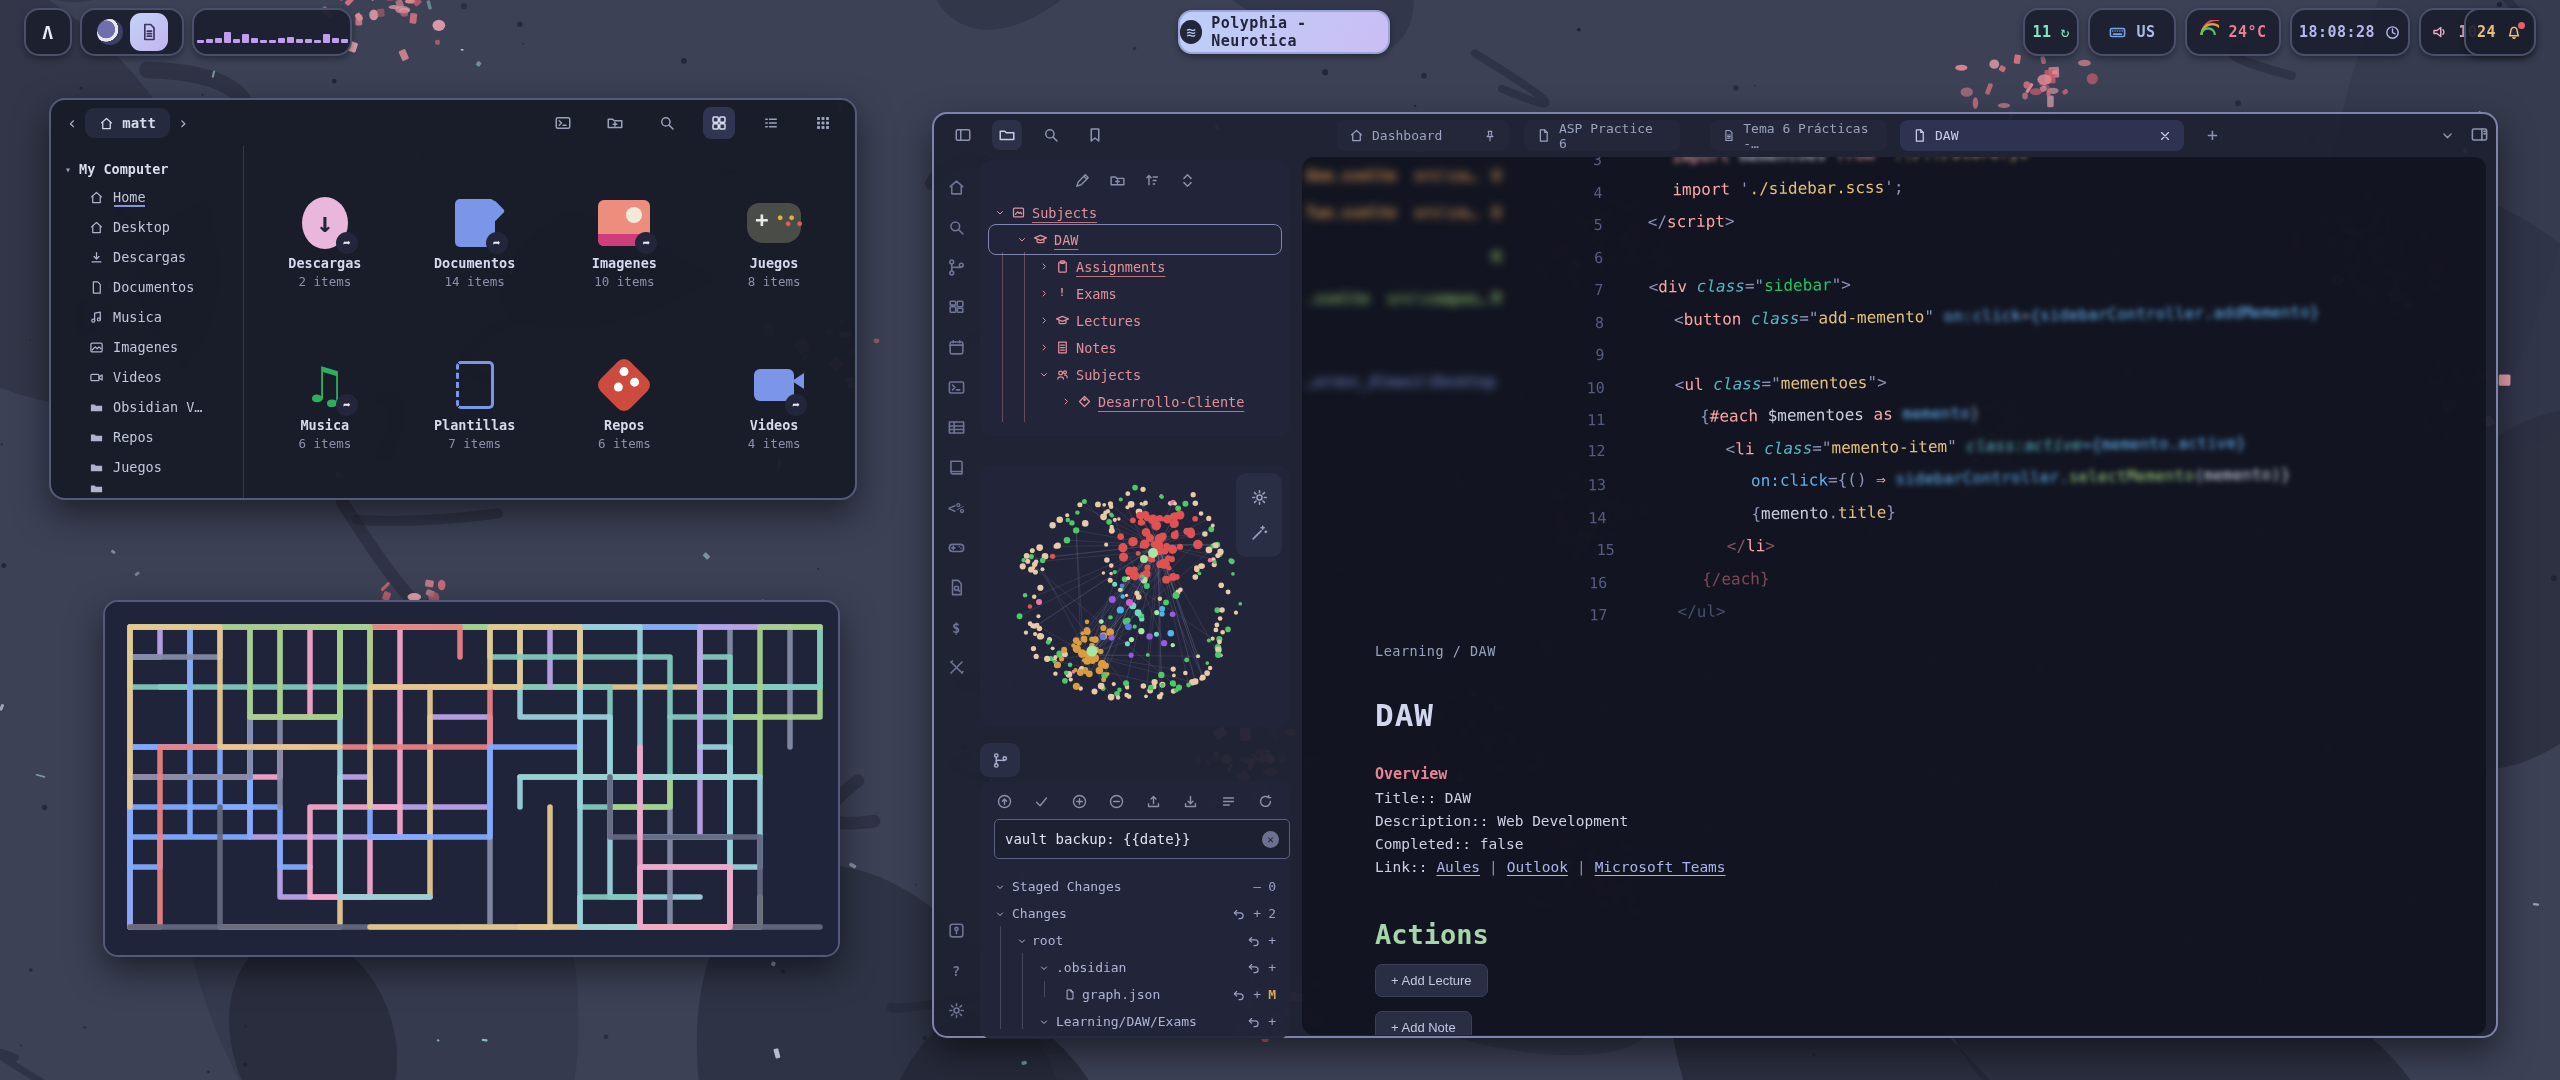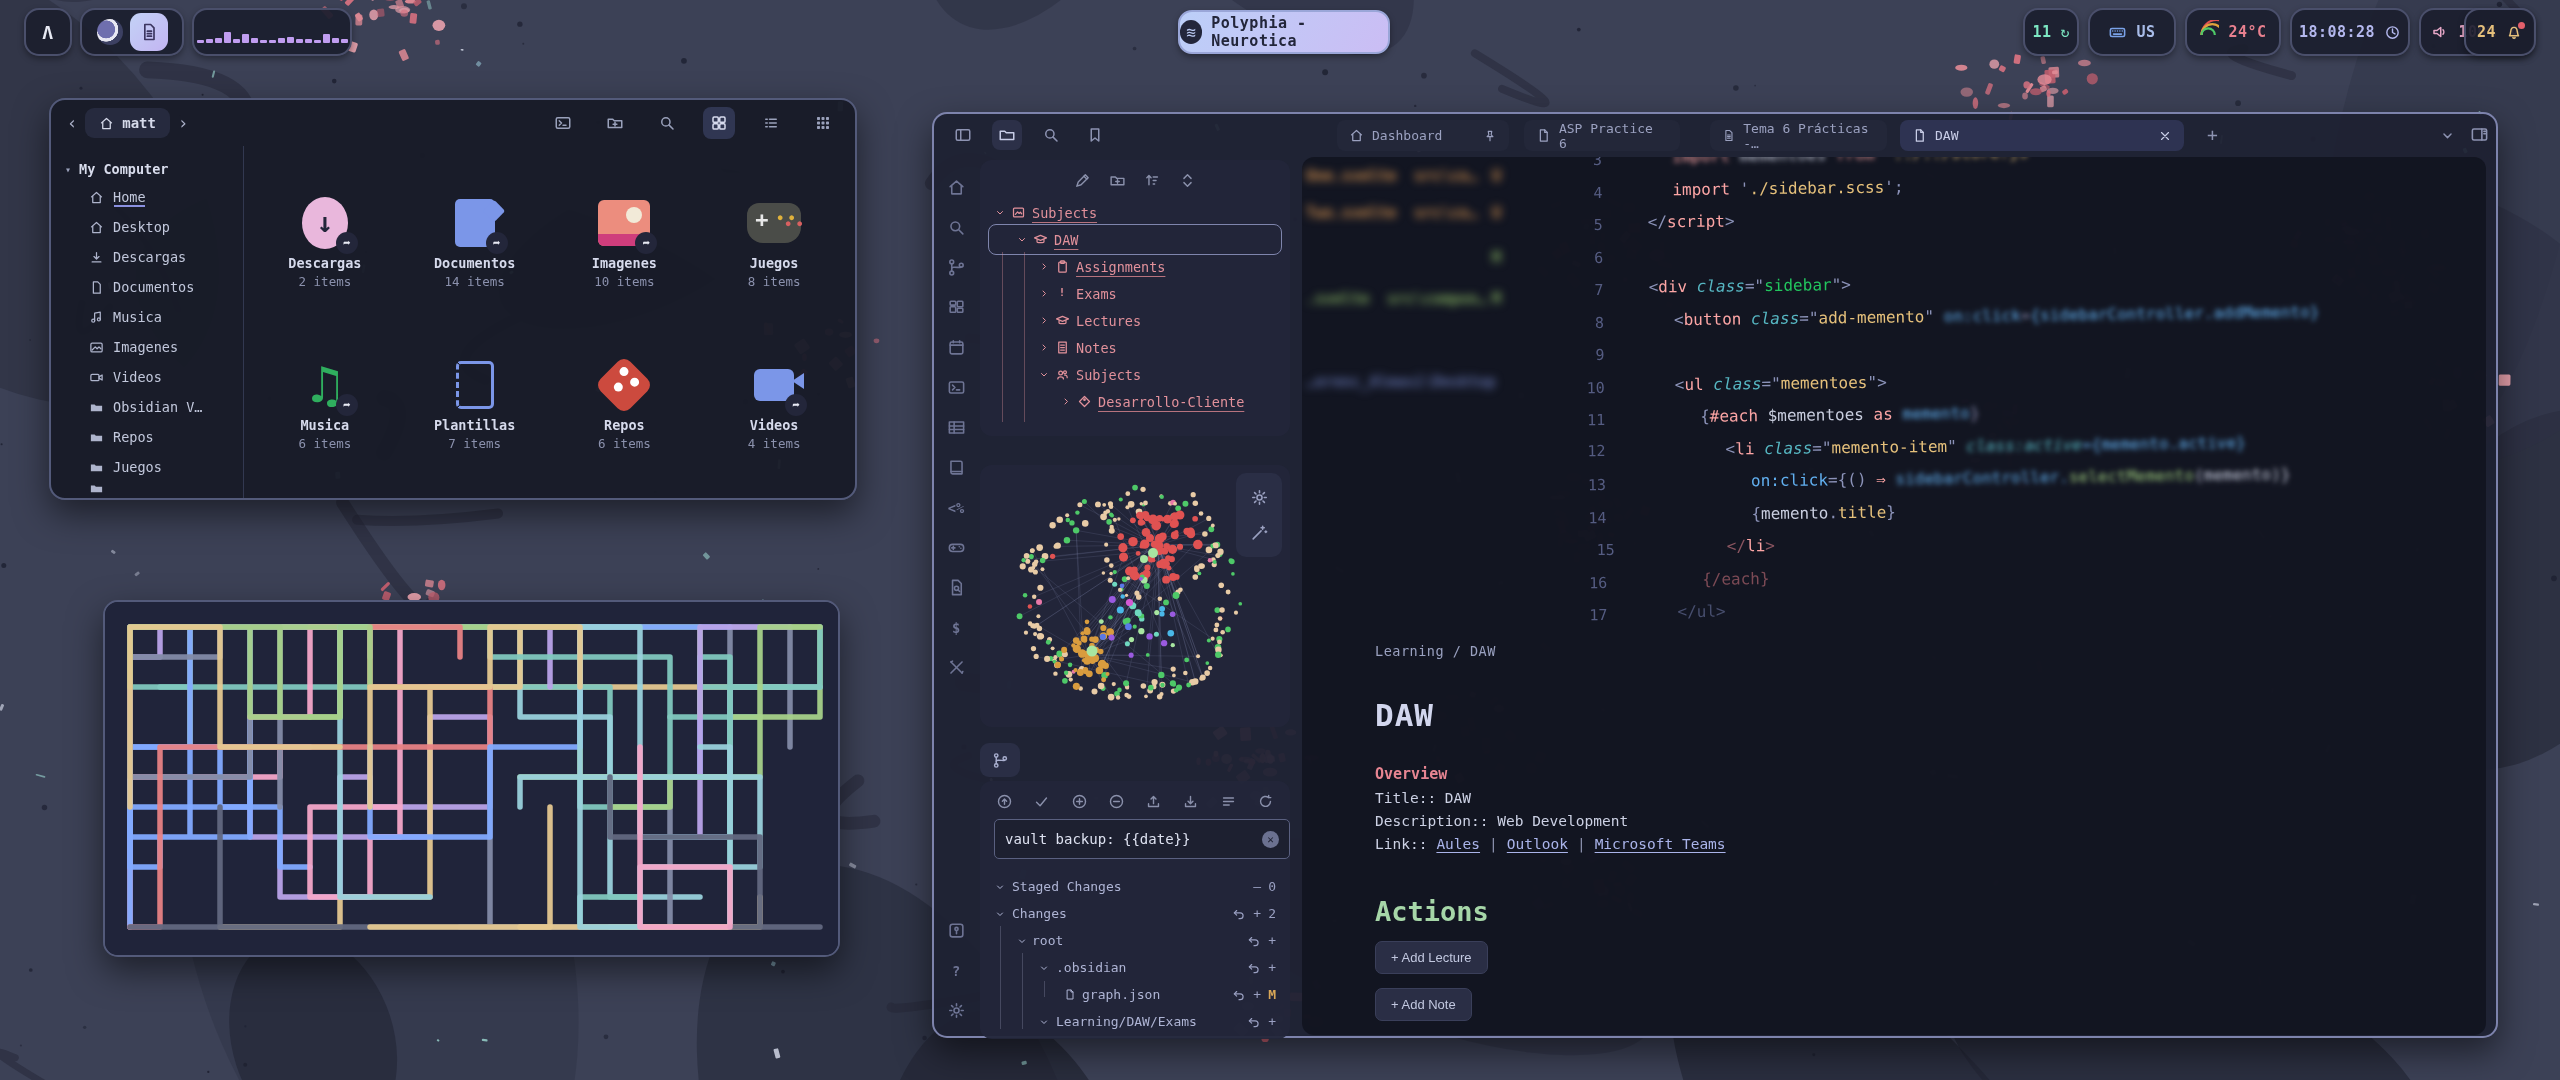--- a/index.html
+++ b/index.html
@@ -2170,20 +2170,21 @@
             <div class="cline" style="top: 441px; margin-left: 25px;"><span class="vfaint">&lt;/ul&gt;</span></div>
           </div>
         </div>
     <div id="note">
       <div id="crumb">Learning / DAW</div>
       <div id="ntitle">DAW</div>
       <div id="overview">Overview</div>
       <div id="fields">
             <div class="field">Title:: DAW</div>
             <div class="field">Description:: Web Development</div>
+            <div class="field">Completed:: false</div>
           </div>
       <div id="linkline">
             <span>Link::</span>
             <a>Aules</a>
             <span class="sep">|</span>
             <a>Outlook</a>
             <span class="sep">|</span>
             <a>Microsoft Teams</a>
           </div>
       <div id="actions">Actions</div>

